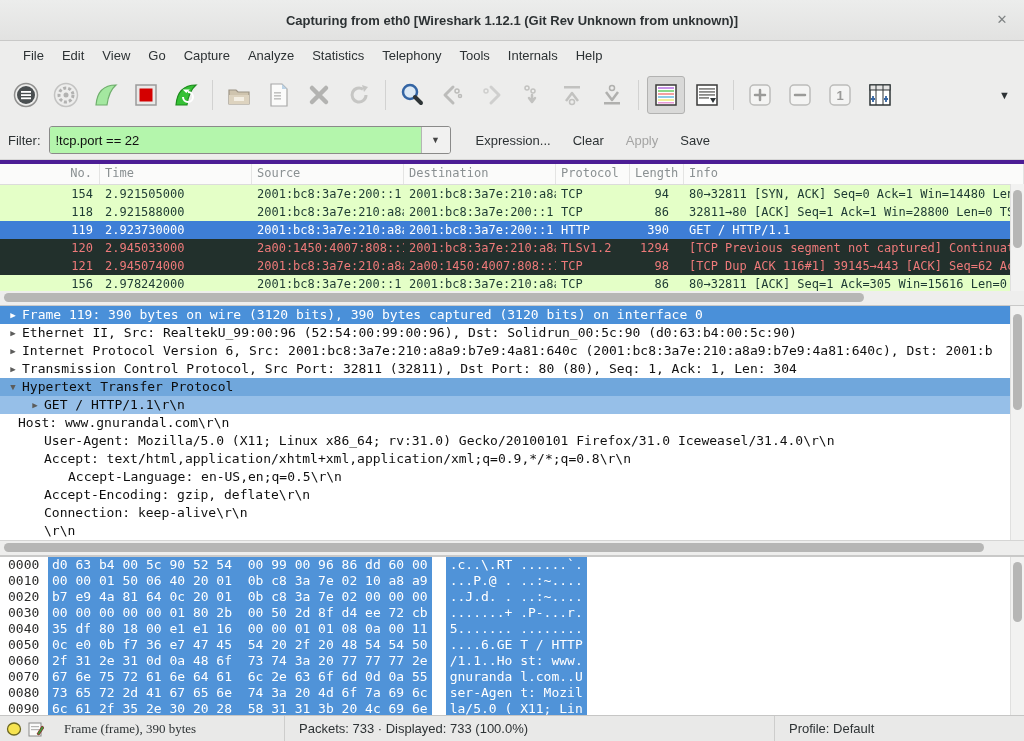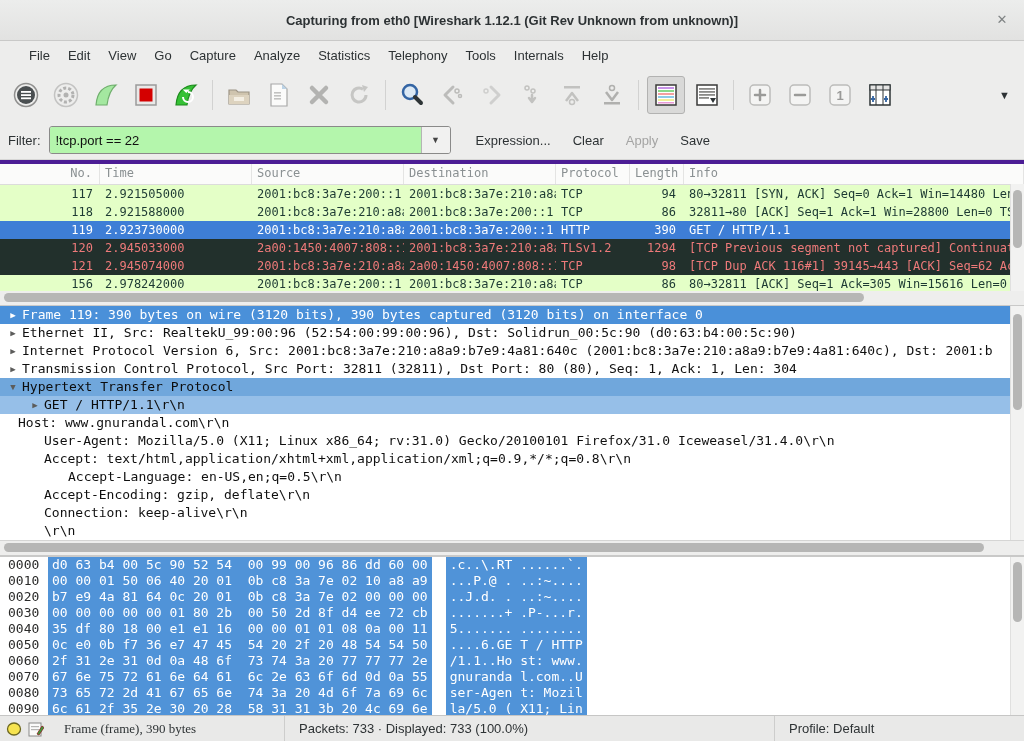--- a/index.html
+++ b/index.html
@@ -5,21 +5,21 @@
   html,body{margin:0;padding:0;background:#555;}
   .window{width:1024px;height:741px;background:#ededec;display:flex;flex-direction:column;
     font-family:"Liberation Sans",sans-serif;overflow:hidden;position:relative;}
   
   .titlebar{height:40px;flex:0 0 40px;background:linear-gradient(#ecedec,#e2e2e1);
     border-bottom:1px solid #c9c9c8;display:flex;align-items:center;justify-content:center;position:relative;}
   .titlebar .title{font-size:13px;font-weight:600;color:#2d3234;}
   .titlebar .close{position:absolute;right:12px;top:10px;width:20px;height:20px;color:#7f8384;
     font-size:13px;line-height:20px;text-align:center;cursor:pointer;}
   
-  .menubar{height:28px;flex:0 0 28px;display:flex;align-items:center;padding-left:20px;background:#ededec;}
+  .menubar{height:28px;flex:0 0 28px;display:flex;align-items:center;padding-left:14px;background:#ededec;}
   .menu-item{font-size:13px;color:#2d3234;padding:4px 9px;cursor:pointer;}
   
   .toolbar{height:52px;flex:0 0 52px;display:flex;align-items:center;padding:0 6px;background:#ededec;}
   .tbtn{width:36px;height:36px;display:flex;align-items:center;justify-content:center;margin:0 2px;}
   .tsep{width:1px;height:30px;background:#d2d2d1;margin:0 6px;}
   .tbtn.pressed{background:#d9d9d8;border:1px solid #b2b2b1;border-radius:3px;}
   .tspacer{flex:1;}
   .overflow-arrow{color:#2d3234;font-size:11px;margin-right:8px;}
   
   .filterbar{height:38px;flex:0 0 38px;display:flex;align-items:center;padding:0 8px;background:#ededec;
@@ -37,21 +37,21 @@
   .plist{flex:0 0 126px;display:flex;flex-direction:column;background:#fef9c3;position:relative;
     border-top:4px solid #4c1d95;font-family:"DejaVu Sans Mono",monospace;}
   .phead{height:20px;flex:0 0 20px;display:flex;background:#fbfbfa;border-bottom:1px solid #dcdcdb;}
   .pc{font-size:12px;color:#8a9092;line-height:19px;padding-left:5px;border-right:1px solid #e4e4e3;
     overflow:hidden;white-space:pre;box-sizing:border-box;}
   .prows{height:106px;overflow:hidden;position:relative;}
   .prow{display:flex;height:18px;line-height:18px;cursor:default;}
   .prow .pc{border-right:none;color:inherit;}
   .c0{width:100px;text-align:right;padding-right:7px;box-sizing:border-box;}
   .c1{width:152px;}.c2{width:152px;}.c3{width:152px;}.c4{width:74px;}
-  .c5{width:54px;text-align:right;padding-right:8px;box-sizing:border-box;}
+  .c5{width:54px;text-align:right;padding-right:15px;box-sizing:border-box;}
   .c6{flex:1;}
   .row-green{background:#e4ffc7;color:#1d3a33;}
   .row-selected{background:#3e7ed6;color:#ffffff;}
   .row-dark{background:#22302c;color:#ee7a7a;}
   .pvscroll{position:absolute;right:0;top:20px;bottom:0;width:13px;background:#f2f2f1;border-left:1px solid #e0e0df;}
   .pvscroll .thumb{position:absolute;left:2px;right:2px;top:6px;height:58px;background:#b6b6b5;border-radius:5px;}
   
   .hscroll{height:14px;flex:0 0 14px;background:#eeeeed;position:relative;border-bottom:1px solid #c9c9c8;}
   .hscroll .thumb{position:absolute;top:2px;height:9px;background:#b6b6b5;border-radius:5px;}
   .hscroll.list .thumb{left:4px;width:860px;}
@@ -287,21 +287,21 @@
         <div class="pc c0">No.</div>
         <div class="pc c1">Time</div>
         <div class="pc c2">Source</div>
         <div class="pc c3">Destination</div>
         <div class="pc c4">Protocol</div>
         <div class="pc c5">Length</div>
         <div class="pc c6">Info</div>
       </div>
     <div class="prows">
         <div class="prow row-green">
-          <div class="pc c0">117</div>
+          <div class="pc c0">154</div>
           <div class="pc c1">2.921505000</div>
           <div class="pc c2">2001:bc8:3a7e:200::1</div>
           <div class="pc c3">2001:bc8:3a7e:210:a8a9</div>
           <div class="pc c4">TCP</div>
           <div class="pc c5">94</div>
           <div class="pc c6">80→32811 [SYN, ACK] Seq=0 Ack=1 Win=14480 Len</div>
         </div>
         <div class="prow row-green">
           <div class="pc c0">118</div>
           <div class="pc c1">2.921588000</div>

